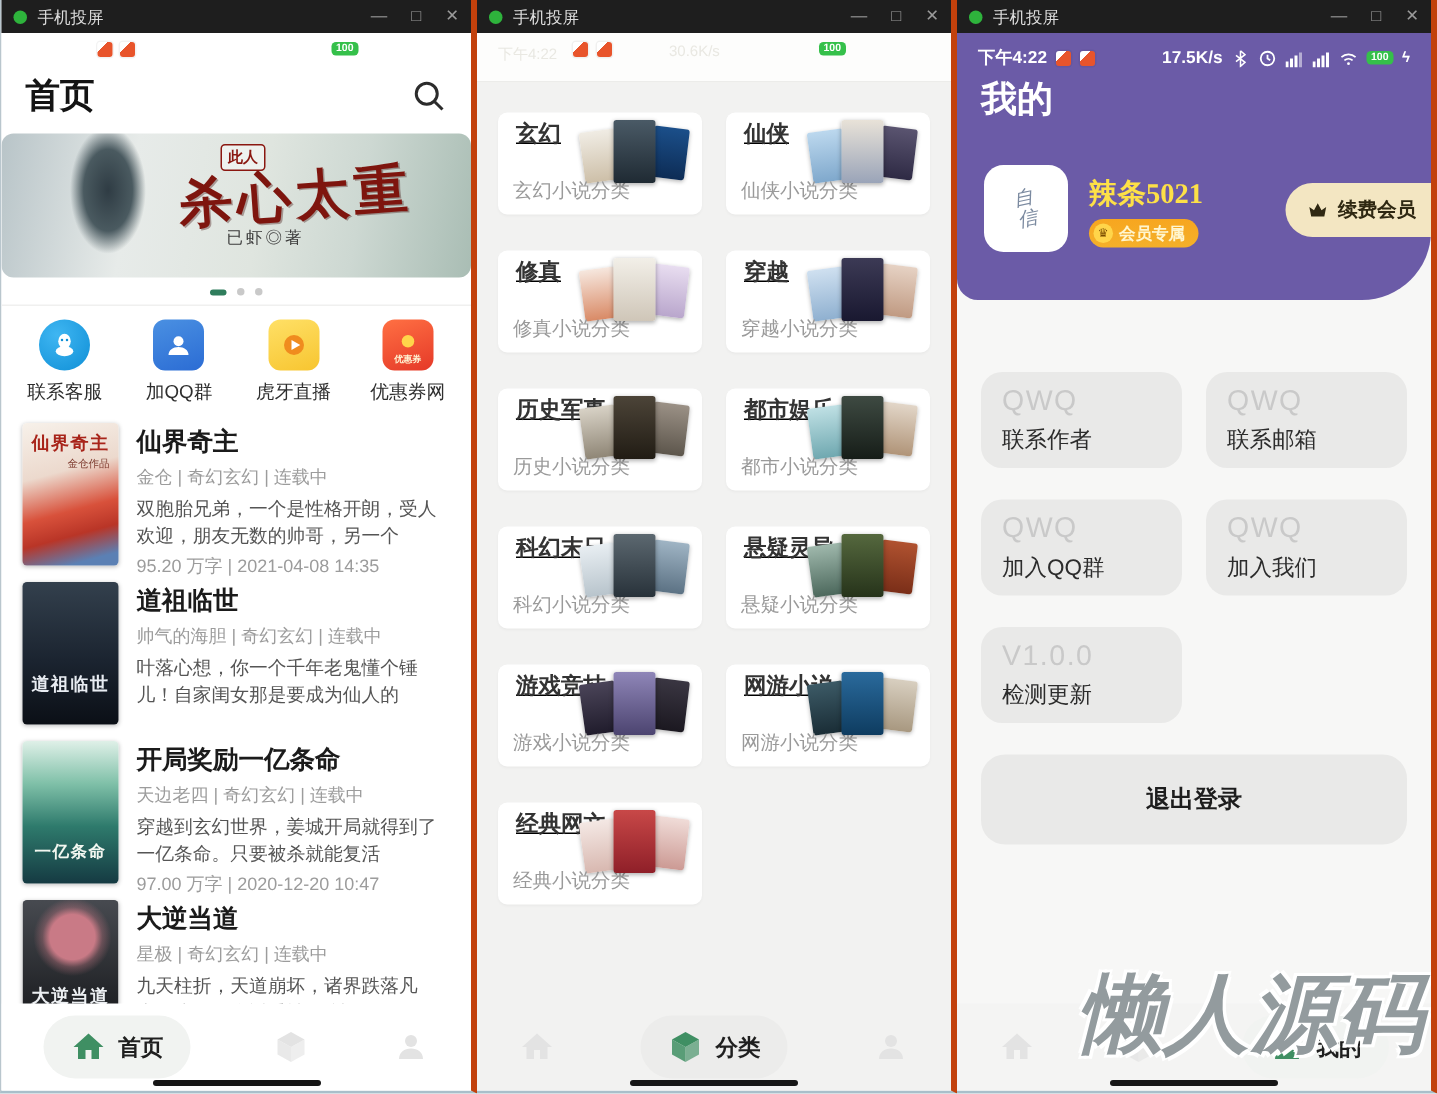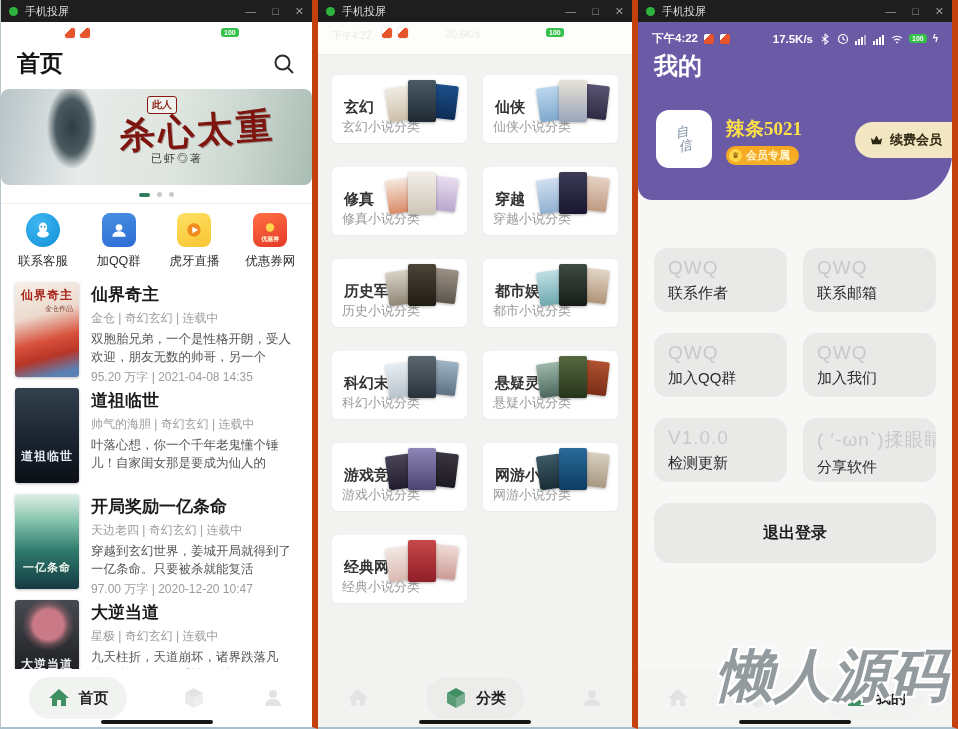--- a/index.html
+++ b/index.html
@@ -1,20 +1,20 @@
 <!DOCTYPE html>
 <html><head>
 <meta charset="utf-8">
 <style>
   * { margin:0; padding:0; box-sizing:border-box; }
   html,body { width:958px; height:729px; overflow:hidden; }
   body { font-family:"Liberation Sans", sans-serif; background:#dfe3e6; display:flex; }
 
   
-  .win { height:729px; display:flex; flex-direction:column; border-right:6px solid #c2410c; border-bottom:2px solid #a9bfca; background:#fff; }
+  .win { height:729px; display:flex; flex-direction:column; border-right:4px solid #c2410c; border-bottom:2px solid #a9bfca; background:#fff; }
   .win-left { width:318px; border-left:1px solid #b9c6cd; }
   .win-mid { width:320px; }
   .win-right { width:320px; }
   .titlebar { height:22px; background:#1e1e1e; display:flex; align-items:center; padding:0 8px; gap:7px; flex-shrink:0; }
   .tb-dot { width:9px; height:9px; border-radius:50%; background:#2eb33c; flex-shrink:0; }
   .tb-title { color:#dcdcdc; font-size:11px; }
   .tb-btns { margin-left:auto; display:flex; gap:16px; color:#9a9a9a; font-size:11px; }
   .tb-btn { cursor:default; line-height:22px; }
   .screen { flex:1; position:relative; overflow:hidden; background:#fff; }
 
@@ -82,21 +82,21 @@
   .screen-mid { background:#f2f2f1; }
   .mid-head { background:#fdfdfc; padding-bottom:10px; border-bottom:1px solid #ececea; }
   .mid-status { height:22px; position:relative; font-size:10px; color:#e9e8e2; }
   .mid-status .st-l { position:absolute; left:14px; top:7px; }
   .mid-status .st-r { position:absolute; left:128px; top:7px; }
   .mid-status .flag1 { position:absolute; left:64px; top:6px; }
   .mid-status .flag2 { position:absolute; left:80px; top:6px; }
   .mid-status .batt { position:absolute; left:228px; top:6px; }
   .mid-head h1 { font-size:22px; font-weight:bold; color:#141414; padding:6px 16px 2px; }
   .catgrid { display:grid; grid-template-columns:1fr 1fr; gap:24px 16px; padding:20px 14px 0; }
-  .ccard { background:#fff; border-radius:6px; height:68px; position:relative; padding:21px 12px; box-shadow:0 1px 2px rgba(0,0,0,.04); }
+  .ccard { background:#fff; border-radius:6px; height:68px; position:relative; padding:3px 12px; box-shadow:0 1px 2px rgba(0,0,0,.04);text-decoration:underline; }
   .cname { font-size:15px; font-weight:bold; color:#333; margin-top:2px; }
   .csub { position:absolute; left:10px; bottom:7px; font-size:13px; color:#9a9a9a; white-space:nowrap; }
   .cvs { position:absolute; right:6px; top:4px; width:80px; height:46px; }
   .cv { position:absolute; width:24px; height:34px; border-radius:2px; box-shadow:0 1px 3px rgba(0,0,0,.3); }
   .cv1 { left:6px; top:8px; transform:rotate(-8deg); background:var(--a); }
   .cv2 { left:27px; top:1px; width:28px; height:42px; z-index:2; background:var(--b); }
   .cv3 { left:52px; top:6px; transform:rotate(7deg); background:var(--c); }
   .cat0 { --a:linear-gradient(#f0ece4,#cdbfa8); --b:linear-gradient(#4a5a66,#1f2a33); --c:linear-gradient(#1b4f8a,#0d2c55); }
   .cat1 { --a:linear-gradient(#bcd8ee,#7fa8cc); --b:linear-gradient(#e8e2d8,#9aa4b8); --c:linear-gradient(#5a5470,#2e2a44); }
   .cat2 { --a:linear-gradient(#f6e7de,#d98a66); --b:linear-gradient(#f2efe8,#cfc6b8); --c:linear-gradient(#e8ddf0,#b9a6cc); }
@@ -505,24 +505,20 @@
         <div class="plabel">加入QQ群</div>
       </div>
       <div class="pcard">
         <div class="pval">QWQ</div>
         <div class="plabel">加入我们</div>
       </div>
       <div class="pcard">
         <div class="pval">V1.0.0</div>
         <div class="plabel">检测更新</div>
       </div>
-      <div class="pcard">
-        <div class="pval">( ′-ωn`)揉眼睛</div>
-        <div class="plabel">分享软件</div>
-      </div>
     </div>
     <div class="logout">退出登录</div>
     <div class="tabbar rt">
       <svg class="ticon off" viewBox="0 0 24 24" fill="currentColor">
           <path d="M10 20v-6h4v6h5v-8h3L12 3 2 12h3v8z"></path>
         </svg>
       <svg class="ticon off" viewBox="0 0 24 24" fill="currentColor">
           <path d="M12 2l9 5-9 5-9-5z"></path>
           <path d="M3 7l9 5v10l-9-5z" opacity=".8"></path>
           <path d="M21 7l-9 5v10l9-5z" opacity=".6"></path>

